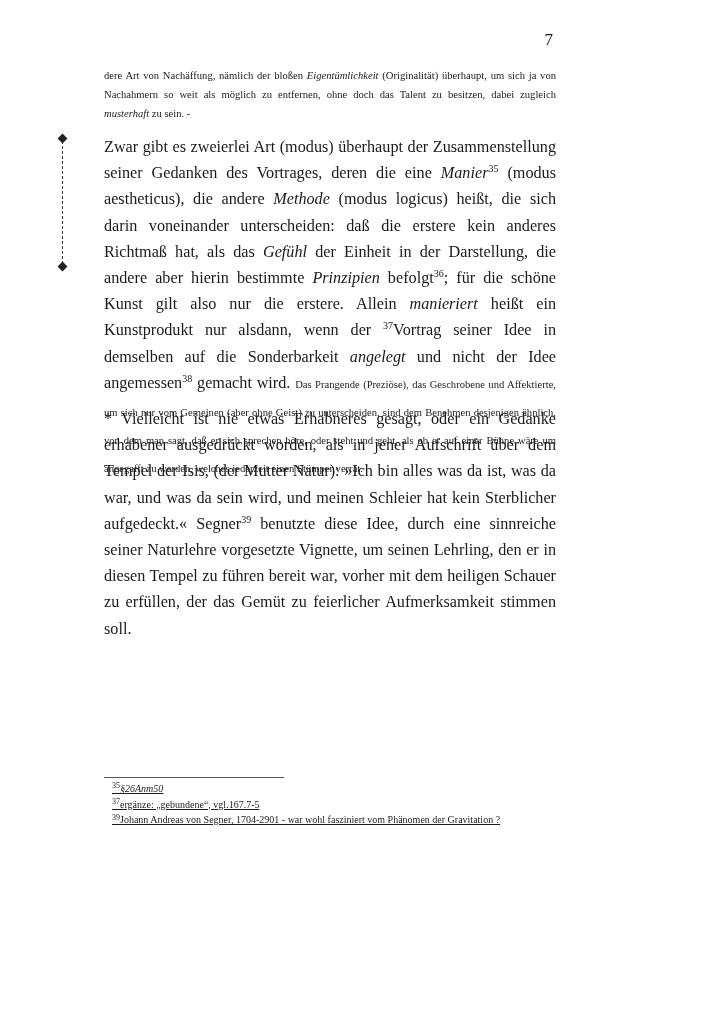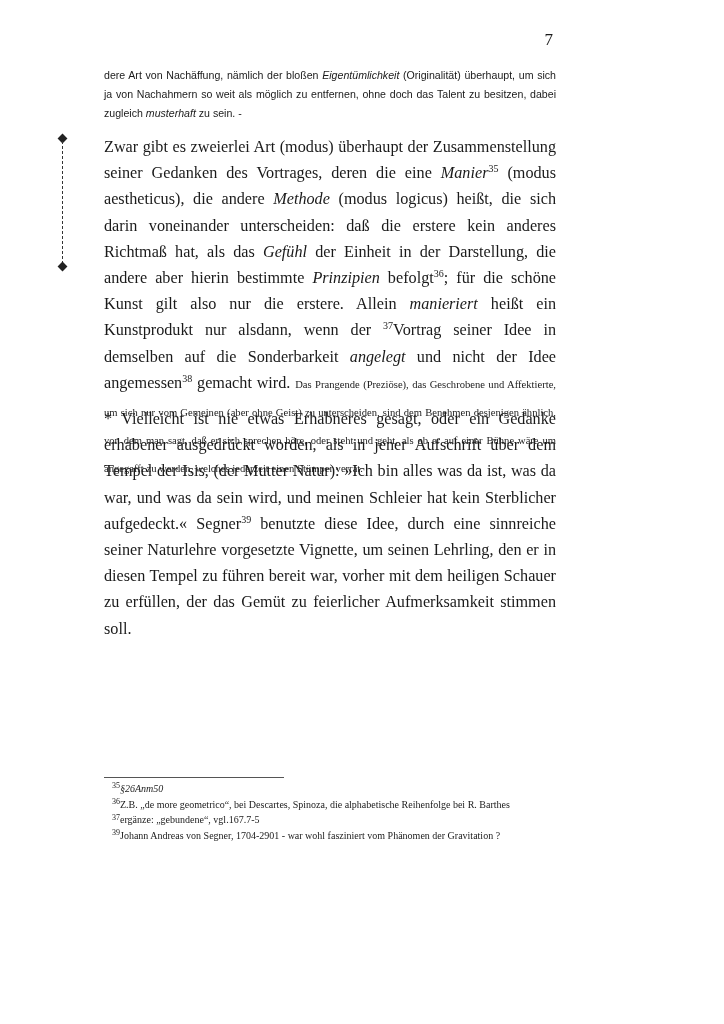--- a/index.html
+++ b/index.html
@@ -7,21 +7,21 @@
       width: 724px; height: 1024px; position: relative; overflow: hidden;
       font-family: "DejaVu Serif", "Liberation Serif", serif;
       color: #1a1a1a;
     }
     .page-number {
       position: absolute; top: 30px; right: 171px;
       font-family: "Liberation Serif", serif; font-size: 17px;
     }
     .small-text {
       position: absolute; left: 104px; width: 452px;
-      font-family: Liberation Sans, sans-serif;
+      font-family: Liberation Serif, serif;
       font-size: 10.6px; line-height: 19px; text-align: justify;
     }
     #top-para { top: 66px; }
     .main-para {
       position: absolute; left: 104px; width: 452px;
       font-family: "Liberation Serif", serif;
       font-size: 16.2px; line-height: 26.2px; text-align: justify;
       hyphens: manual;
     }
     #para-zwar { top: 134px; }
@@ -45,21 +45,21 @@
       background: #222; transform: rotate(45deg);
     }
     .margin-marker .diamond.top { top: 0; }
     .margin-marker .diamond.bottom { bottom: 0; }
     .footnote-rule {
       position: absolute; left: 104px; top: 777px; width: 180px;
       border-top: 1px solid #555;
     }
     .footnotes {
       position: absolute; left: 112px; top: 781px; width: 460px;
-      font-family: "Liberation Serif", serif; font-size: 10px; line-height: 15.6px;
+      font-family: "Liberation Serif", serif; font-size: 10px; line-height: 15.6px; text-decoration: underline;
     }
     .footnote { white-space: nowrap; }
     .footnote sup { font-size: 0.8em; vertical-align: 0.45em; }
   </style>
 </head>
 <body>
 
 <div class="page-number">7</div>
 
 <p class="small-text" id="top-para" style="margin:0;"><span>dere Art von Nachäffung, nämlich der bloßen </span><em>Eigentümlichkeit</em><span> (Originalität) überhaupt, um sich ja von Nachahmern so weit als möglich zu entfernen, ohne doch das Talent zu besitzen, dabei zugleich </span><em>musterhaft</em><span> zu sein. -</span></p>
@@ -71,16 +71,15 @@
 </div>
 
 <p class="main-para" id="para-zwar" style="margin:0;"><span>Zwar gibt es zweierlei Art (modus) überhaupt der Zusammenstellung seiner Gedanken des Vortrages, deren die eine </span><em>Manier</em><sup>35</sup><span> (modus aestheti­cus), die andere </span><em>Methode</em><span> (modus logicus) heißt, die sich darin voneinan­der unterscheiden: daß die erstere kein anderes Richtmaß hat, als das </span><em>Gefühl</em><span> der Einheit in der Darstellung, die andere aber hierin bestimmte </span><em>Prinzipien</em><span> befolgt</span><sup>36</sup><span>; für die schöne Kunst gilt also nur die erstere. Allein </span><em>manieriert</em><span> heißt ein Kunstprodukt nur alsdann, wenn der </span><sup>37</sup><span>Vortrag sein­er Idee in demselben auf die Sonderbarkeit </span><em>angelegt</em><span> und nicht der Idee angemessen</span><sup>38</sup><span> gemacht wird. </span><span class="inline-small">Das Prangende (Preziöse), das Geschrobene und Affektierte, um sich nur vom Gemeinen (aber ohne Geist) zu unterscheiden, sind dem Benehmen desjenigen ähnlich, von dem man sagt, daß er sich sprechen höre, oder steht und geht, als ob er auf einer Bühne wäre um angegafft zu werden, welches jederzeit einen Stümper verrät.</span></p>
 
 <p class="main-para" id="para-star" style="margin:0;"><span>* Vielleicht ist nie etwas Erhabneres gesagt, oder ein Gedanke erhabener ausgedrückt worden, als in jener Aufschrift über dem Tempel der Isis, (der Mutter Natur): »Ich bin alles was da ist, was da war, und was da sein wird, und meinen Schleier hat kein Sterblicher aufgedeckt.« Segner</span><sup>39</sup><span> benutzte diese Idee, durch eine sinnreiche seiner Naturlehre vorgesetzte Vignette, um seinen Lehrling, den er in diesen Tempel zu führen bereit war, vorher mit dem heiligen Schauer zu erfüllen, der das Gemüt zu feierlicher Aufmerksamkeit stimmen soll.</span></p>
 
 <div class="footnote-rule"></div>
 
 <div class="footnotes">
   <div class="footnote"><sup>35</sup><em>§26Anm50</em></div>
-  <div class="footnote"><sup>36</sup><span>Z.B. „de more geometrico“, bei Descartes, Spinoza, die alphabetische Reihenfolge bei R. Barthes</span></div>
   <div class="footnote"><sup>37</sup><span>ergänze: „gebundene“, vgl.167.7-5</span></div>
   <div class="footnote"><sup>39</sup><span>Johann Andreas von Segner, 1704-2901 - war wohl fasziniert vom Phänomen der Gravitation ?</span></div>
 </div>
 
 </body></html>

